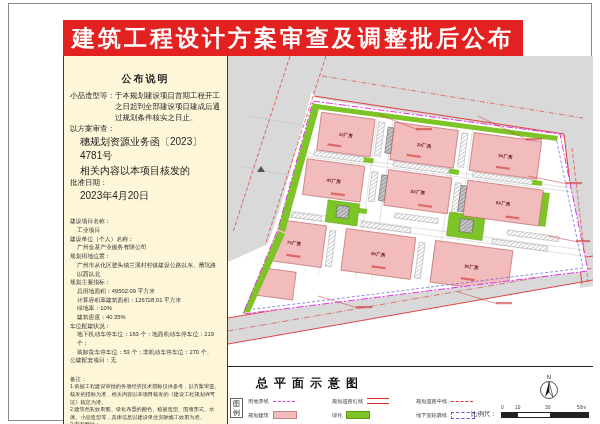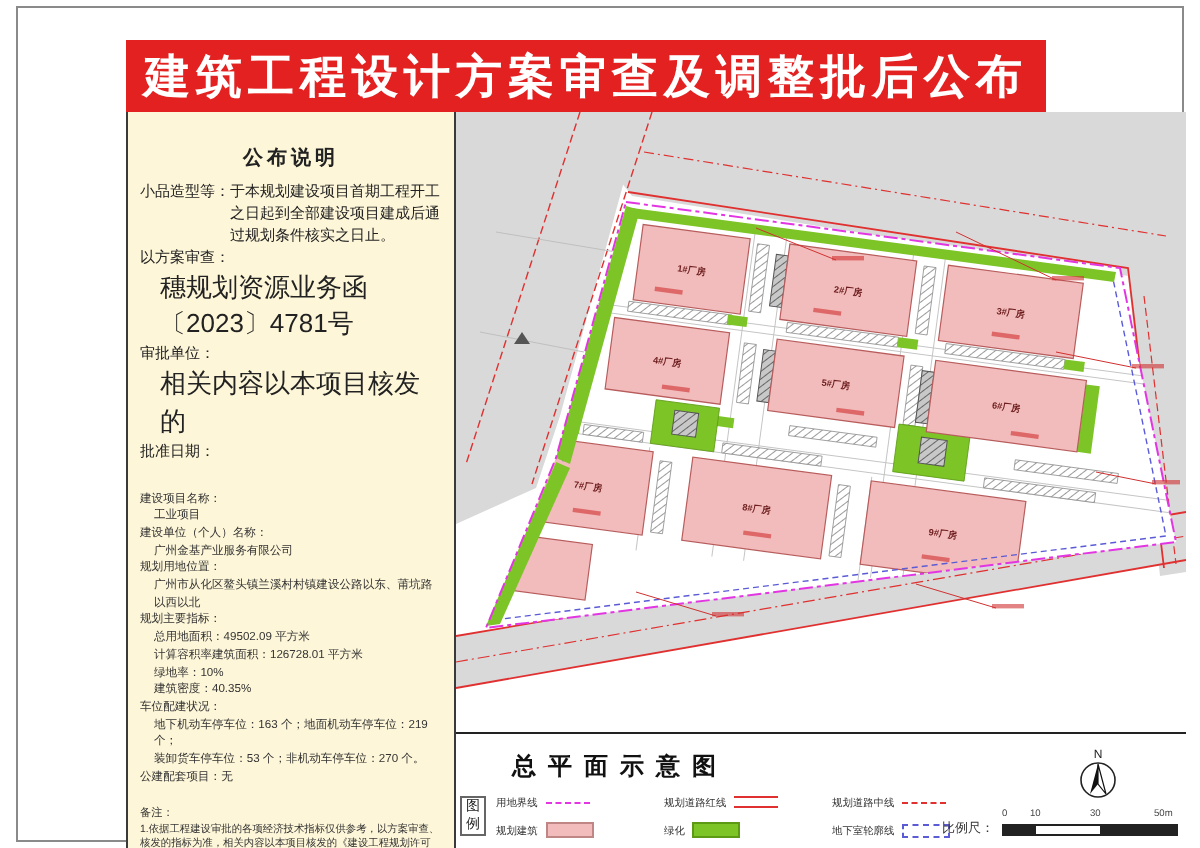--- a/index.html
+++ b/index.html
@@ -7,21 +7,21 @@
   .page-border{position:absolute;left:8px;top:3px;width:582px;height:416px;border:1px solid #8a8a8a;}
   .content{position:absolute;left:35px;top:20px;width:460px;height:408px;margin-left:28px;}
   .title-bar{height:36px;background:#e32121;color:#ffffff;display:flex;align-items:center;justify-content:center;
     font-size:23px;font-weight:bold;letter-spacing:3px;}
   .body-frame{display:flex;height:371px;border:1px solid #3a3a3a;border-top:none;}
   .left-panel{width:164px;min-width:164px;background:#fdf6d8;border-right:1px solid #3a3a3a;padding:14px 6px;box-sizing:border-box;color:#222;}
   .ann-header{text-align:center;font-size:10px;font-weight:bold;margin:2px 0 5px 0;letter-spacing:2px;}
   .ann-line{font-size:7.5px;line-height:1.45;}
   .ann-hang{display:flex;font-size:7.5px;line-height:1.45;}
   .ann-hang .lbl{white-space:nowrap;}
-  .ann-ind{padding-left:10px;font-size:13px;line-height:1.45;}
+  .ann-ind{padding-left:10px;font-size:10px;line-height:1.45;}
   .proj{margin-top:14px;}
   .proj .lab{font-size:5.8px;line-height:1.5;color:#333;}
   .proj .val{font-size:5.8px;line-height:1.5;padding-left:7px;color:#333;}
   .notes{margin-top:10px;}
   .notes .n-h{font-size:5.6px;line-height:1.5;color:#333;}
   .notes .n-i{font-size:5.2px;line-height:1.45;color:#333;}
   .notes .n-url{font-size:5.2px;line-height:1.5;color:#333;padding-left:4px;word-break:break-all;}
   .map-col{flex:1;position:relative;background:#ffffff;}
   .map-svg{display:block;}
   .bottom-strip{position:absolute;left:0;top:310px;width:100%;height:61px;border-top:1.5px solid #222;box-sizing:border-box;}
@@ -61,23 +61,23 @@
   <div class="body-frame">
 
     <div class="left-panel">
       <div class="ann-header">公布说明</div>
       <div class="ann-hang">
         <span class="lbl">小品造型等：</span>
         <span>于本规划建设项目首期工程开工之日起到全部建设项目建成后通过规划条件核实之日止。</span>
       </div>
       <div class="ann-line">以方案审查：</div>
       <div class="ann-ind">穗规划资源业务函〔2023〕4781号</div>
-      <div class="ann-line">审批单位：</div>
       <div class="ann-ind">相关内容以本项目核发的</div>
       <div class="ann-line">批准日期：</div>
+      <div class="ann-ind">2023年4月20日</div>
 
       <div class="proj">
         <div class="lab">建设项目名称：</div>
         <div class="val">工业项目</div>
         <div class="lab">建设单位（个人）名称：</div>
         <div class="val">广州金基产业服务有限公司</div>
         <div class="lab">规划用地位置：</div>
         <div class="val">广州市从化区鳌头镇兰溪村村镇建设公路以东、莆坑路以西以北</div>
         <div class="lab">规划主要指标：</div>
         <div class="val">总用地面积：49502.09 平方米</div>

